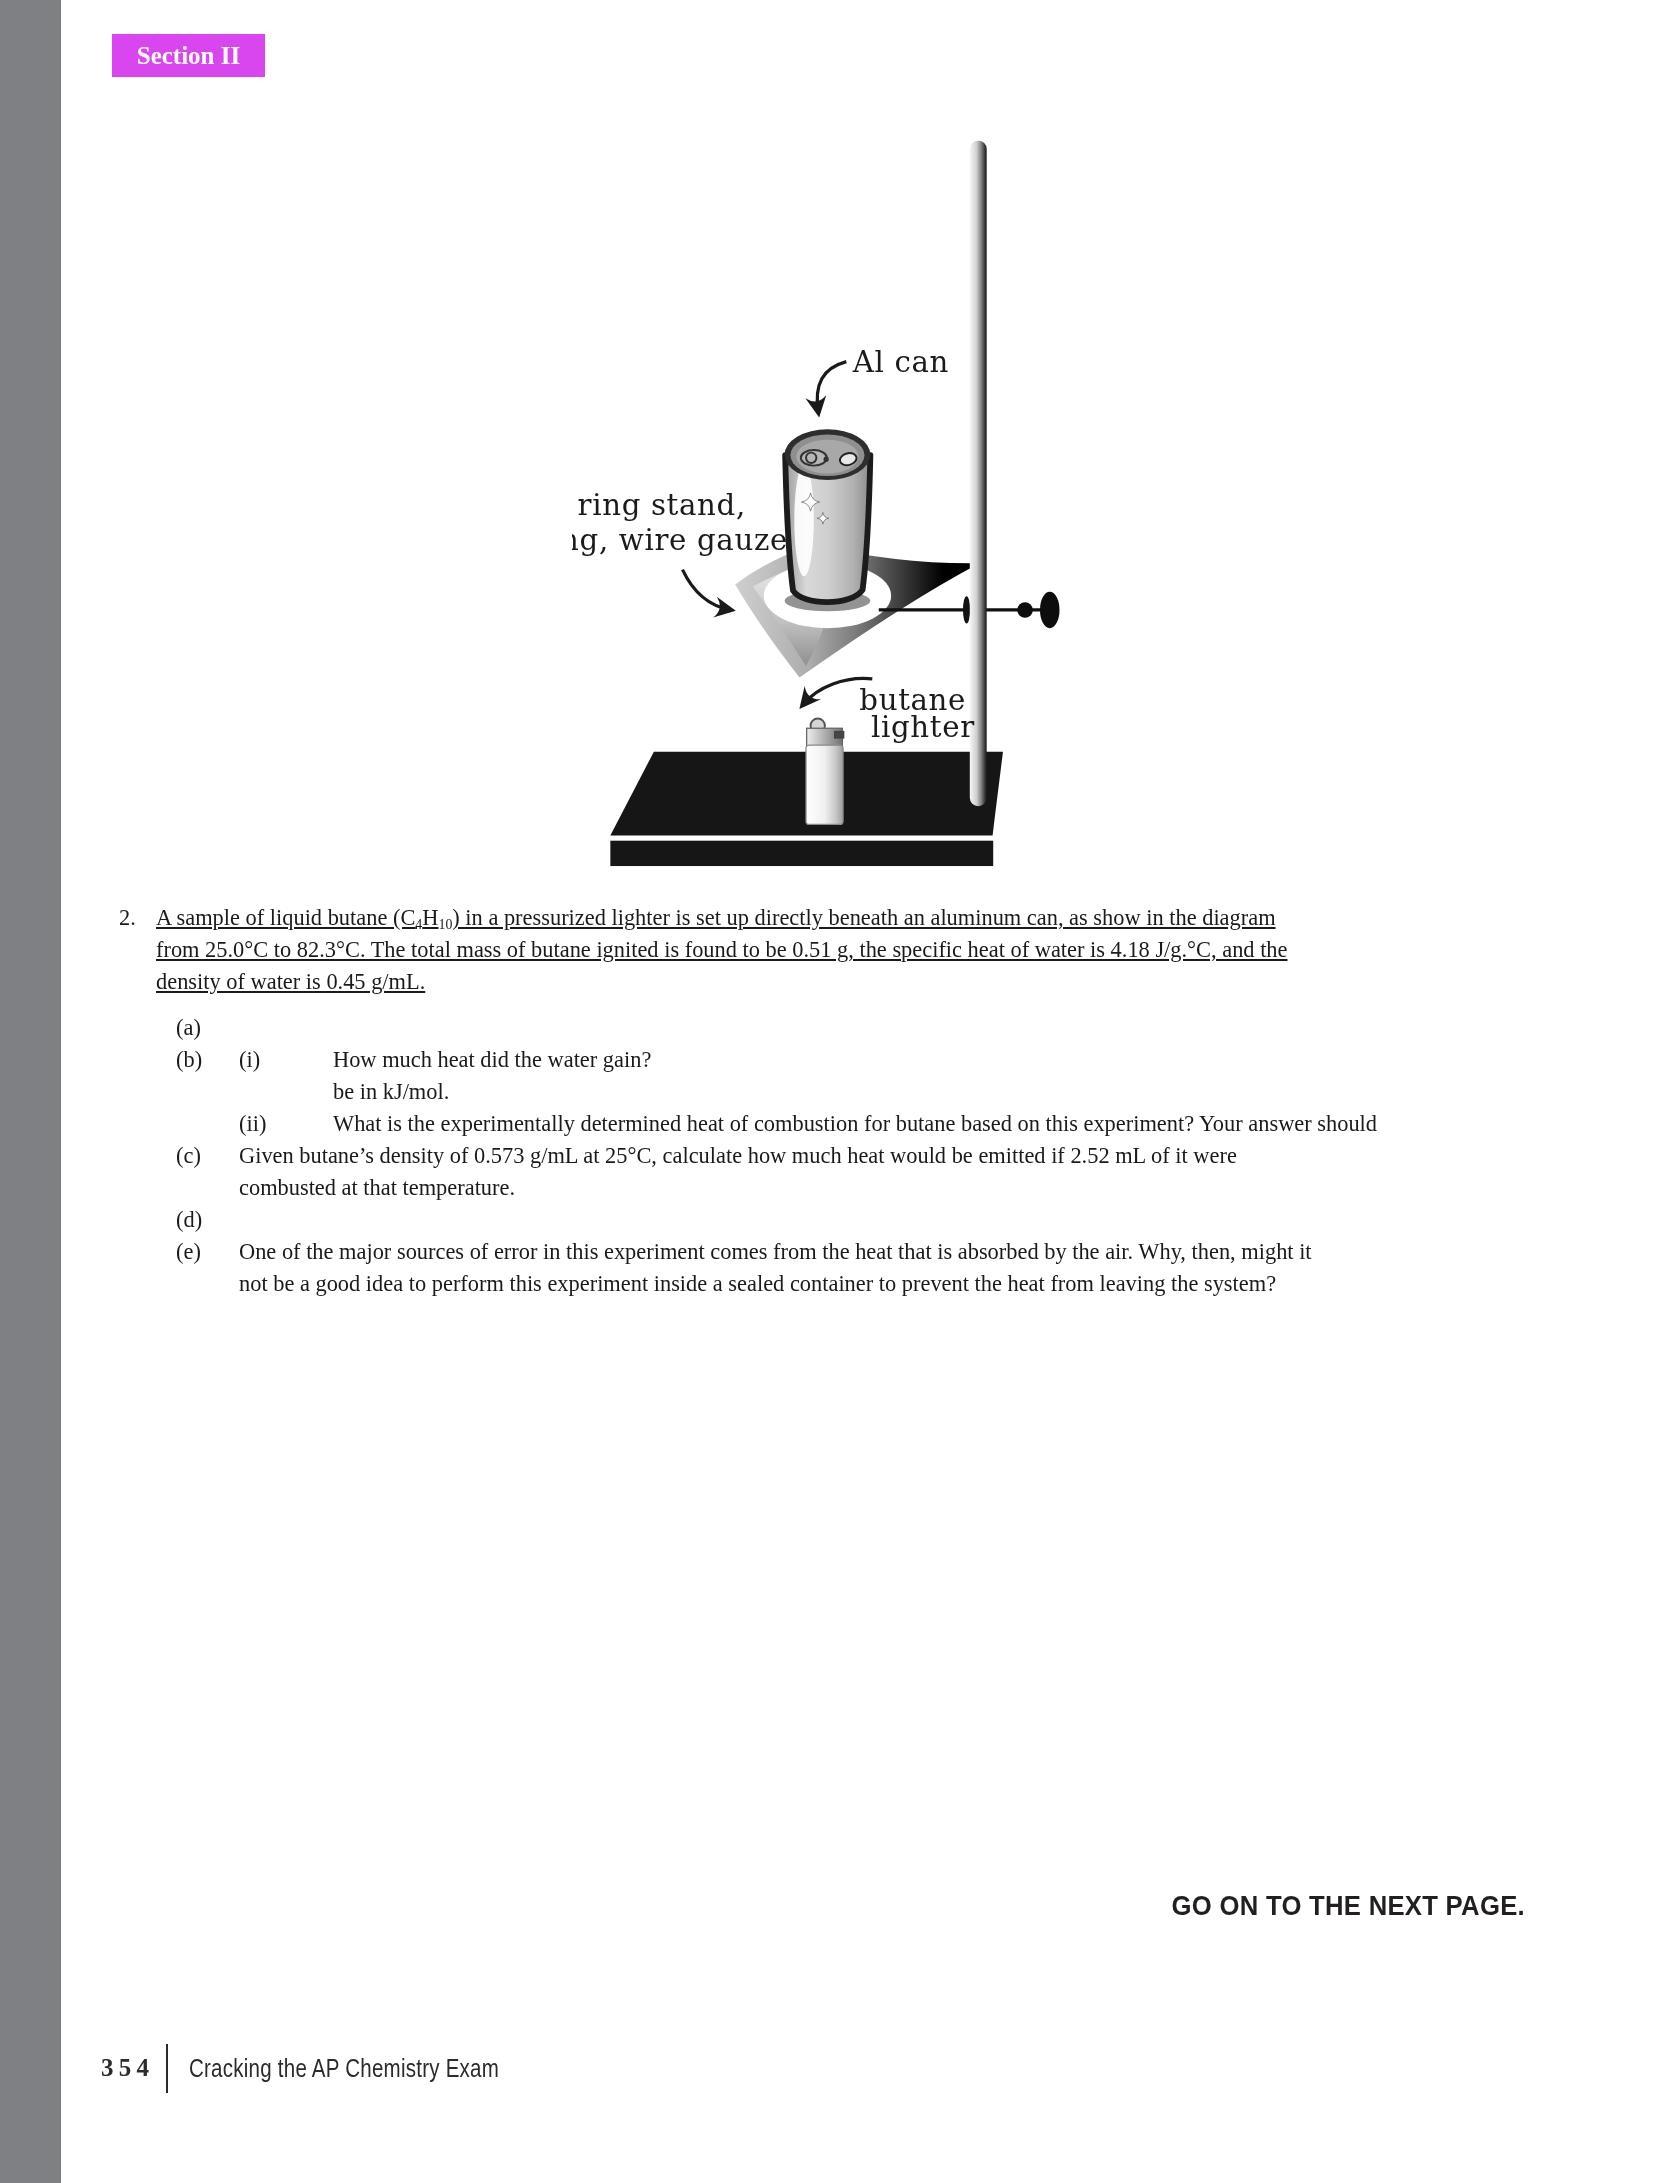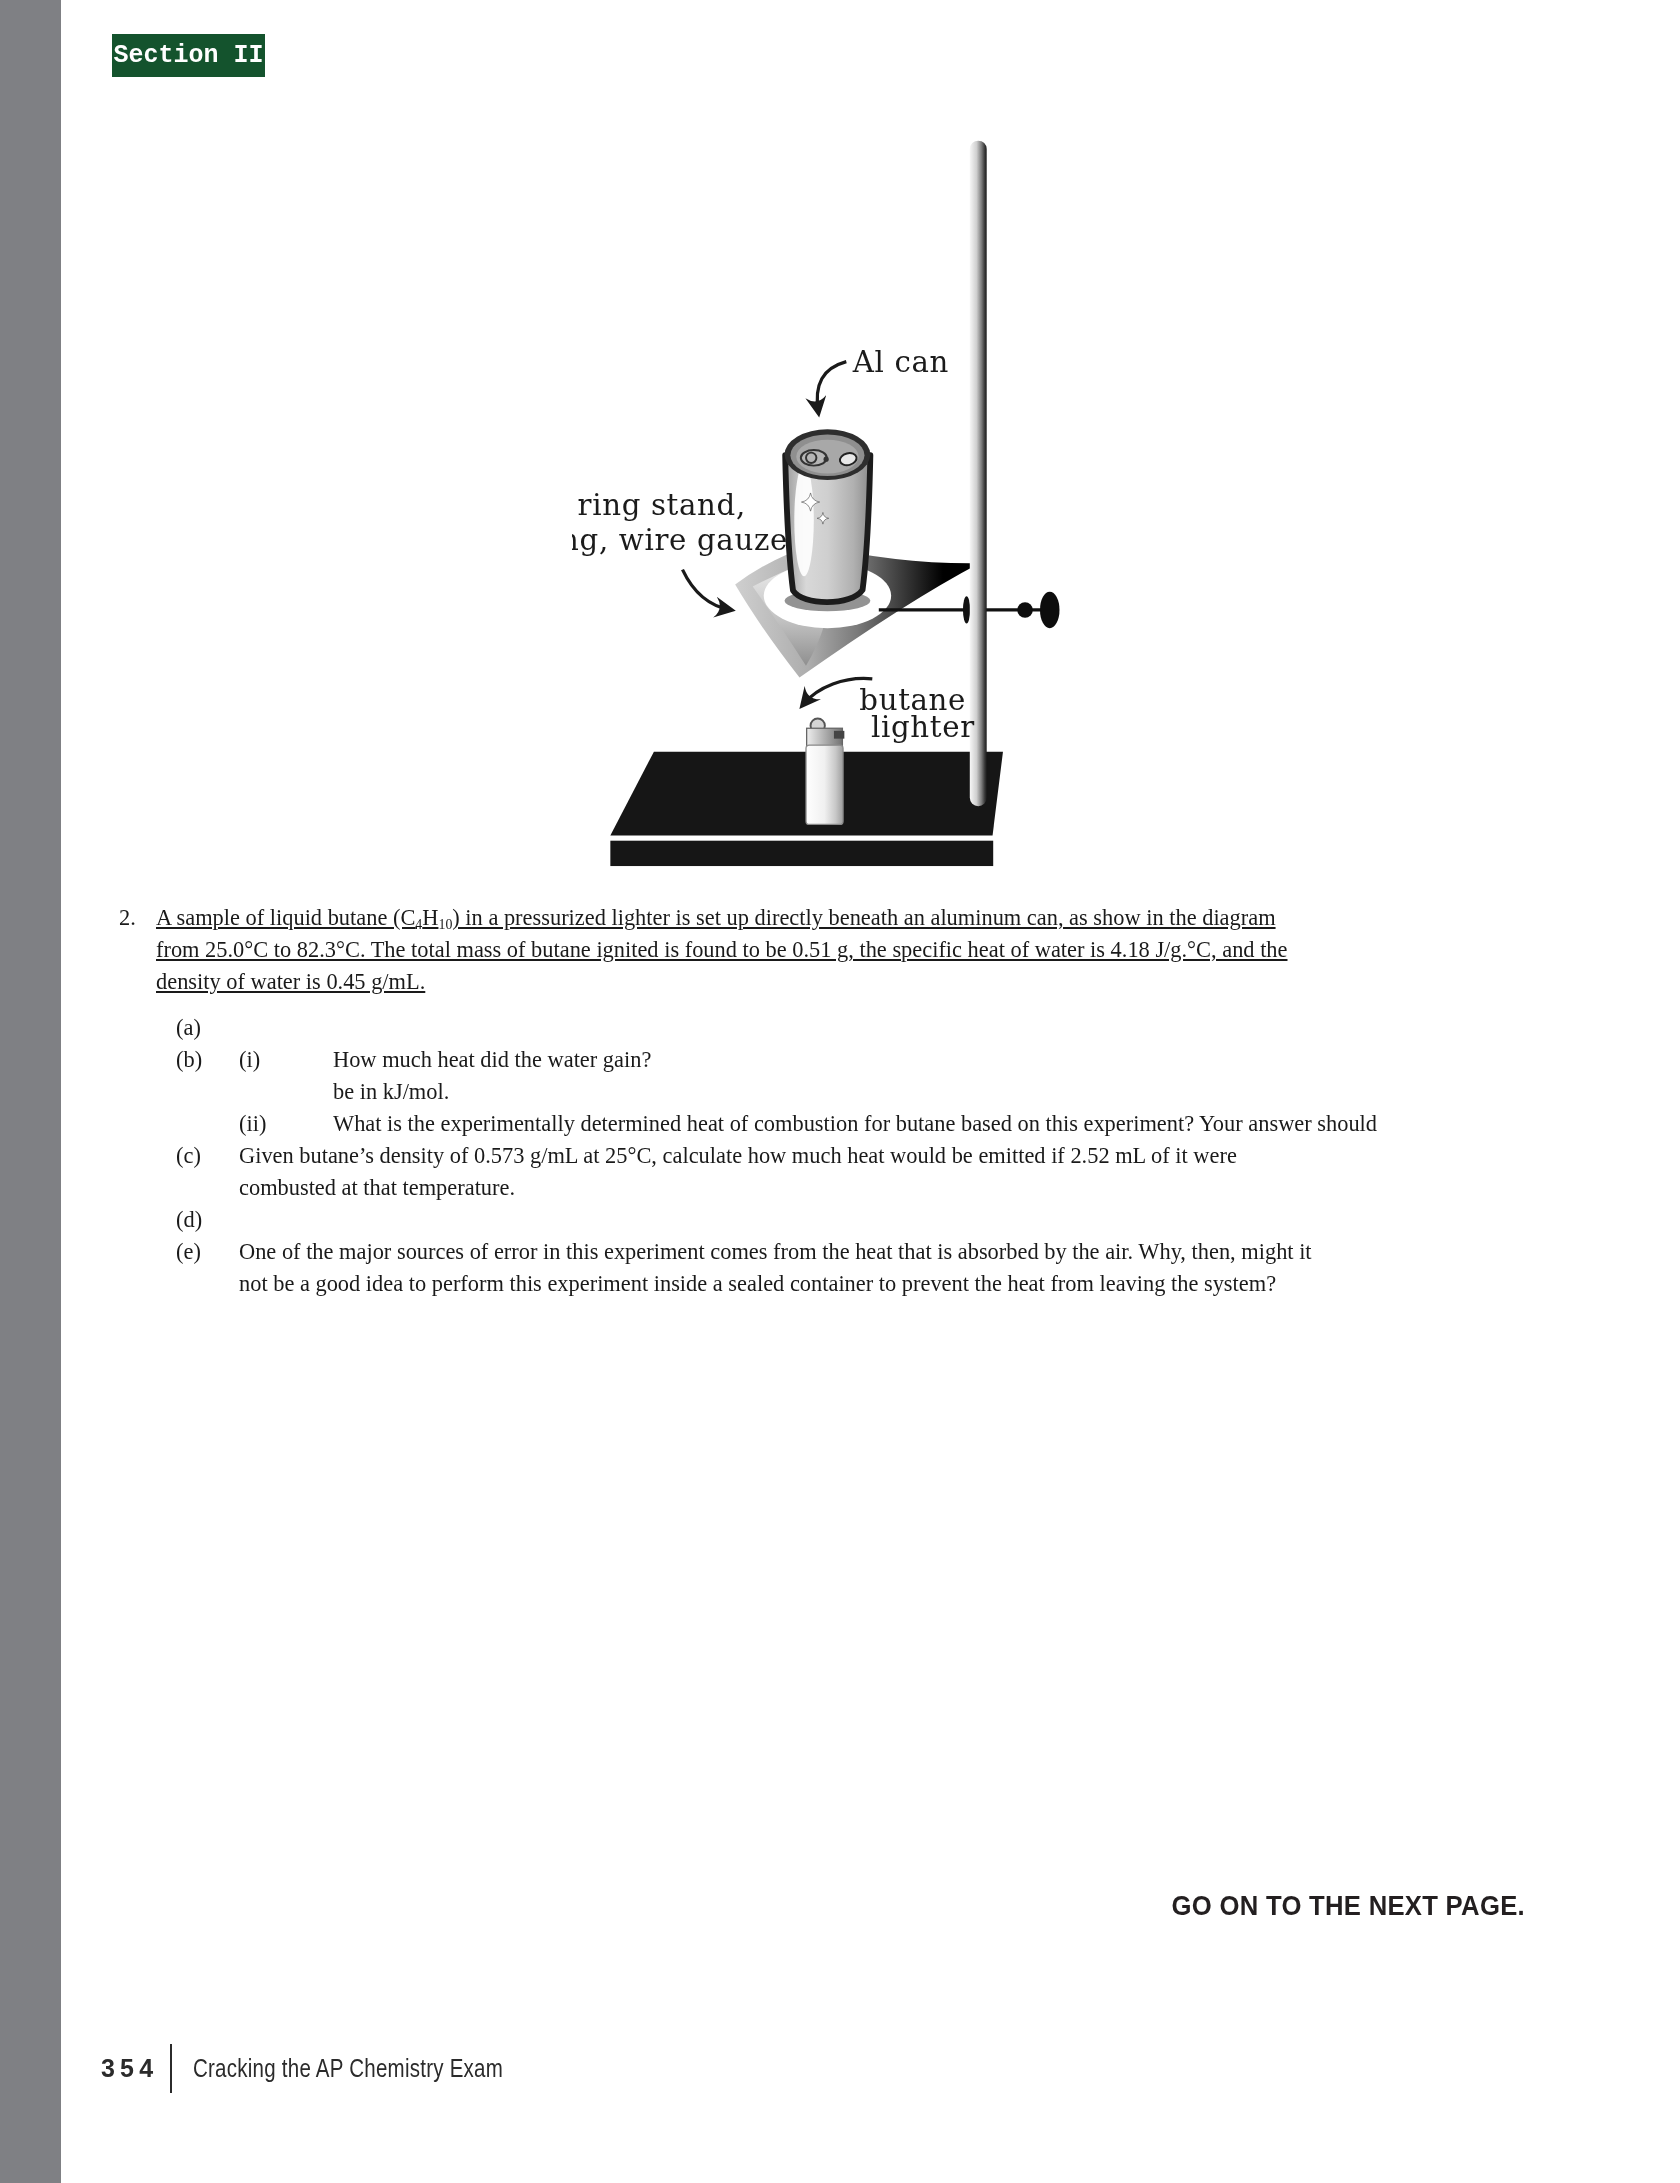--- a/index.html
+++ b/index.html
@@ -3,22 +3,22 @@
 <meta charset="utf-8">
 <style>
   html,body { margin:0; padding:0; background:#e9e9e9; }
   .page {
     position:relative; width:1681px; height:2183px; background:#ffffff;
     font-family:"Liberation Serif", serif; color:#1a1a1a; overflow:hidden;
   }
   .sidebar-strip { position:absolute; left:0; top:0; width:61px; height:2183px; background:#7f8084; }
   .section-badge {
     position:absolute; left:112px; top:34px; width:153px; height:43px;
-    background:#14532d; color:#ffffff; display:flex; align-items:center; justify-content:center;
-    font-family:Liberation Mono, monospace; font-weight:bold; font-size:25px;
+    background:#d946ef; color:#ffffff; display:flex; align-items:center; justify-content:center;
+    font-family:Liberation Serif, serif; font-weight:bold; font-size:25px;
   }
   .diagram-wrap { position:absolute; left:572px; top:130px; width:507px; height:748px; }
   .dlabel { font-family:"DejaVu Serif", serif; font-size:45px; fill:#1b1b1b; letter-spacing:1px; }
 
   .question-block { position:absolute; left:119px; top:902px; width:1417px; font-size:22.4px; line-height:32px; }
   .qnum { position:absolute; left:0; top:0; }
   .para { margin-left:37px; }
   .pline { white-space:nowrap;text-decoration:underline; }
   sub.f { font-size:0.62em; vertical-align:-0.28em; line-height:0; }
   .items { margin-top:13.7px; }
@@ -26,21 +26,21 @@
   .c1 { position:absolute; left:57px; }
   .c2 { position:absolute; left:120px; }
   .c3 { position:absolute; left:166px;margin-left:48px; }
 
   .go-on {
     position:absolute; top:1891px; right:156px;
     font-family:"Liberation Sans", sans-serif; font-weight:bold; font-size:27px;
     color:#231f20; transform:scaleX(0.95); transform-origin:right center; letter-spacing:0.3px;
   }
   .footer { position:absolute; left:101px; top:2042px; height:52px; display:flex; align-items:center; color:#2b2b2b; }
-  .page-num { font-family:Liberation Sans, sans-serif; font-weight:bold; font-size:25px; letter-spacing:5.2px;text-align:right; }
+  .page-num { font-family:Liberation Serif, serif; font-weight:bold; font-size:25px; letter-spacing:5.2px;text-align:right; }
   .footer-divider { width:2px; height:49px; background:#2b2b2b; margin-left:11.7px; margin-right:21px; }
   .book-title { font-family:"Liberation Sans", sans-serif; font-weight:400; font-size:25px; letter-spacing:0.3px;
     transform:scaleX(0.82); transform-origin:left center; white-space:nowrap; }
 </style>
 </head>
 <body>
 
 <div class="page">
   <div class="sidebar-strip"></div>
 

